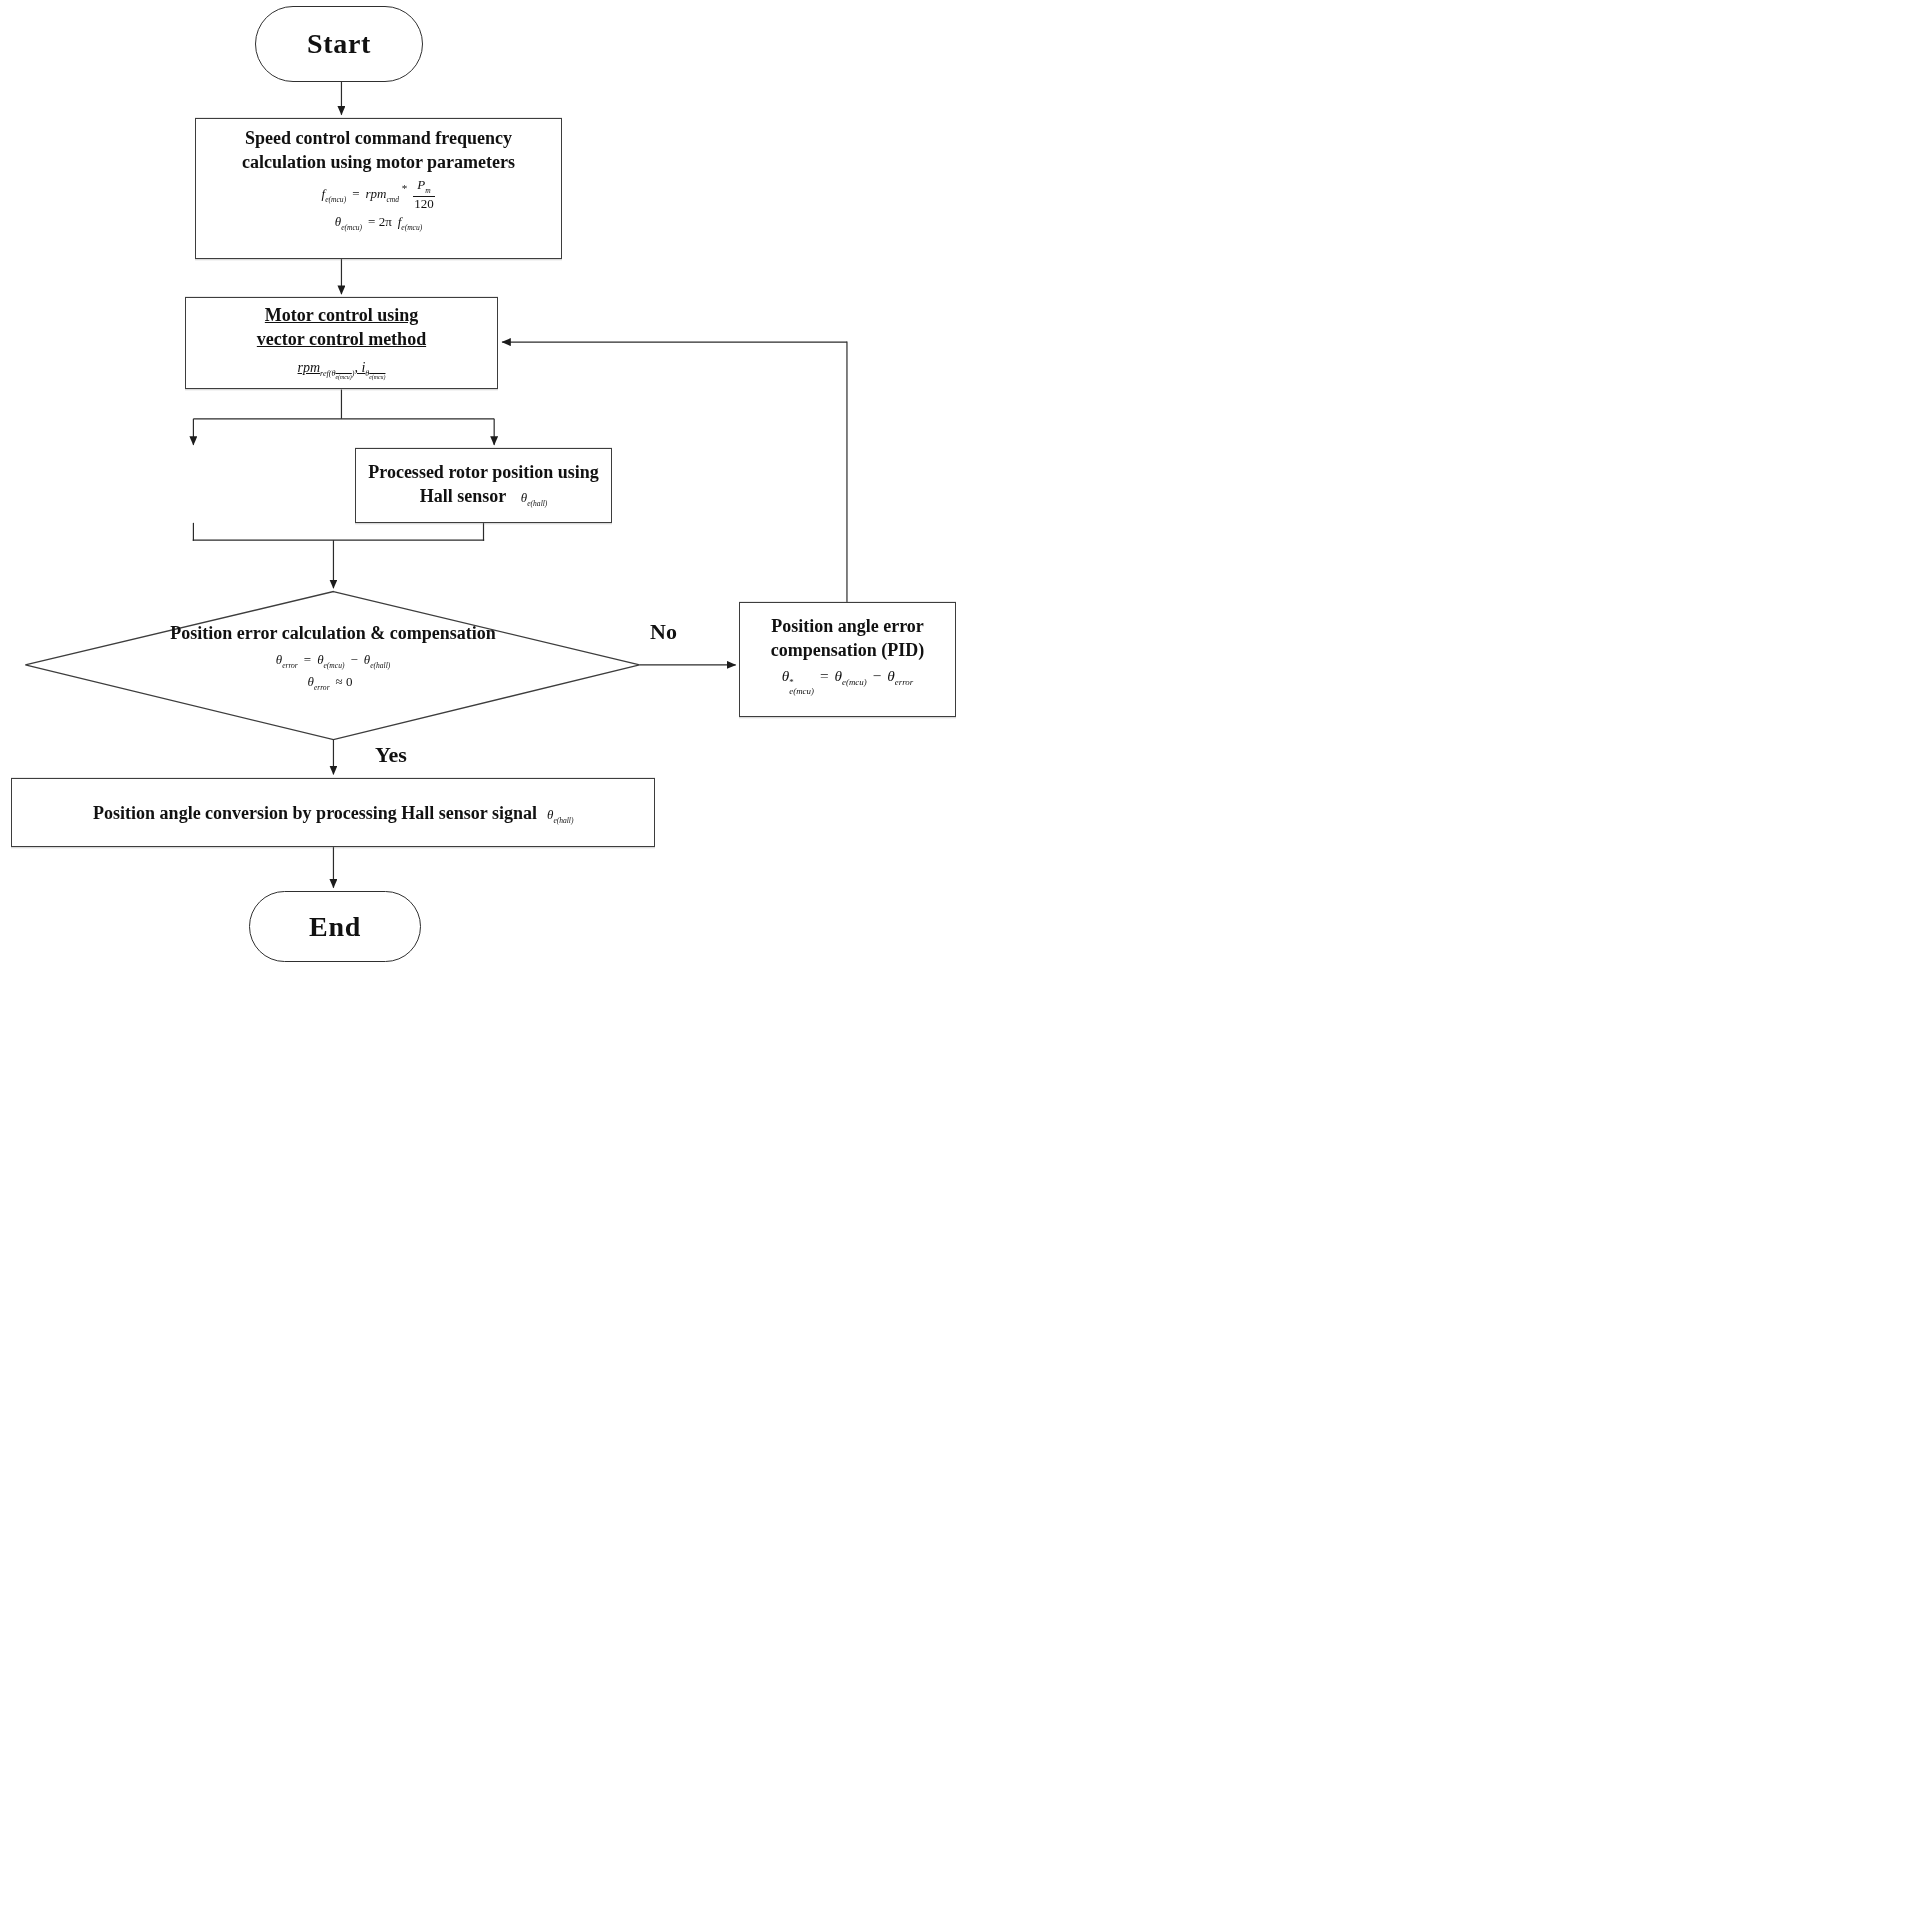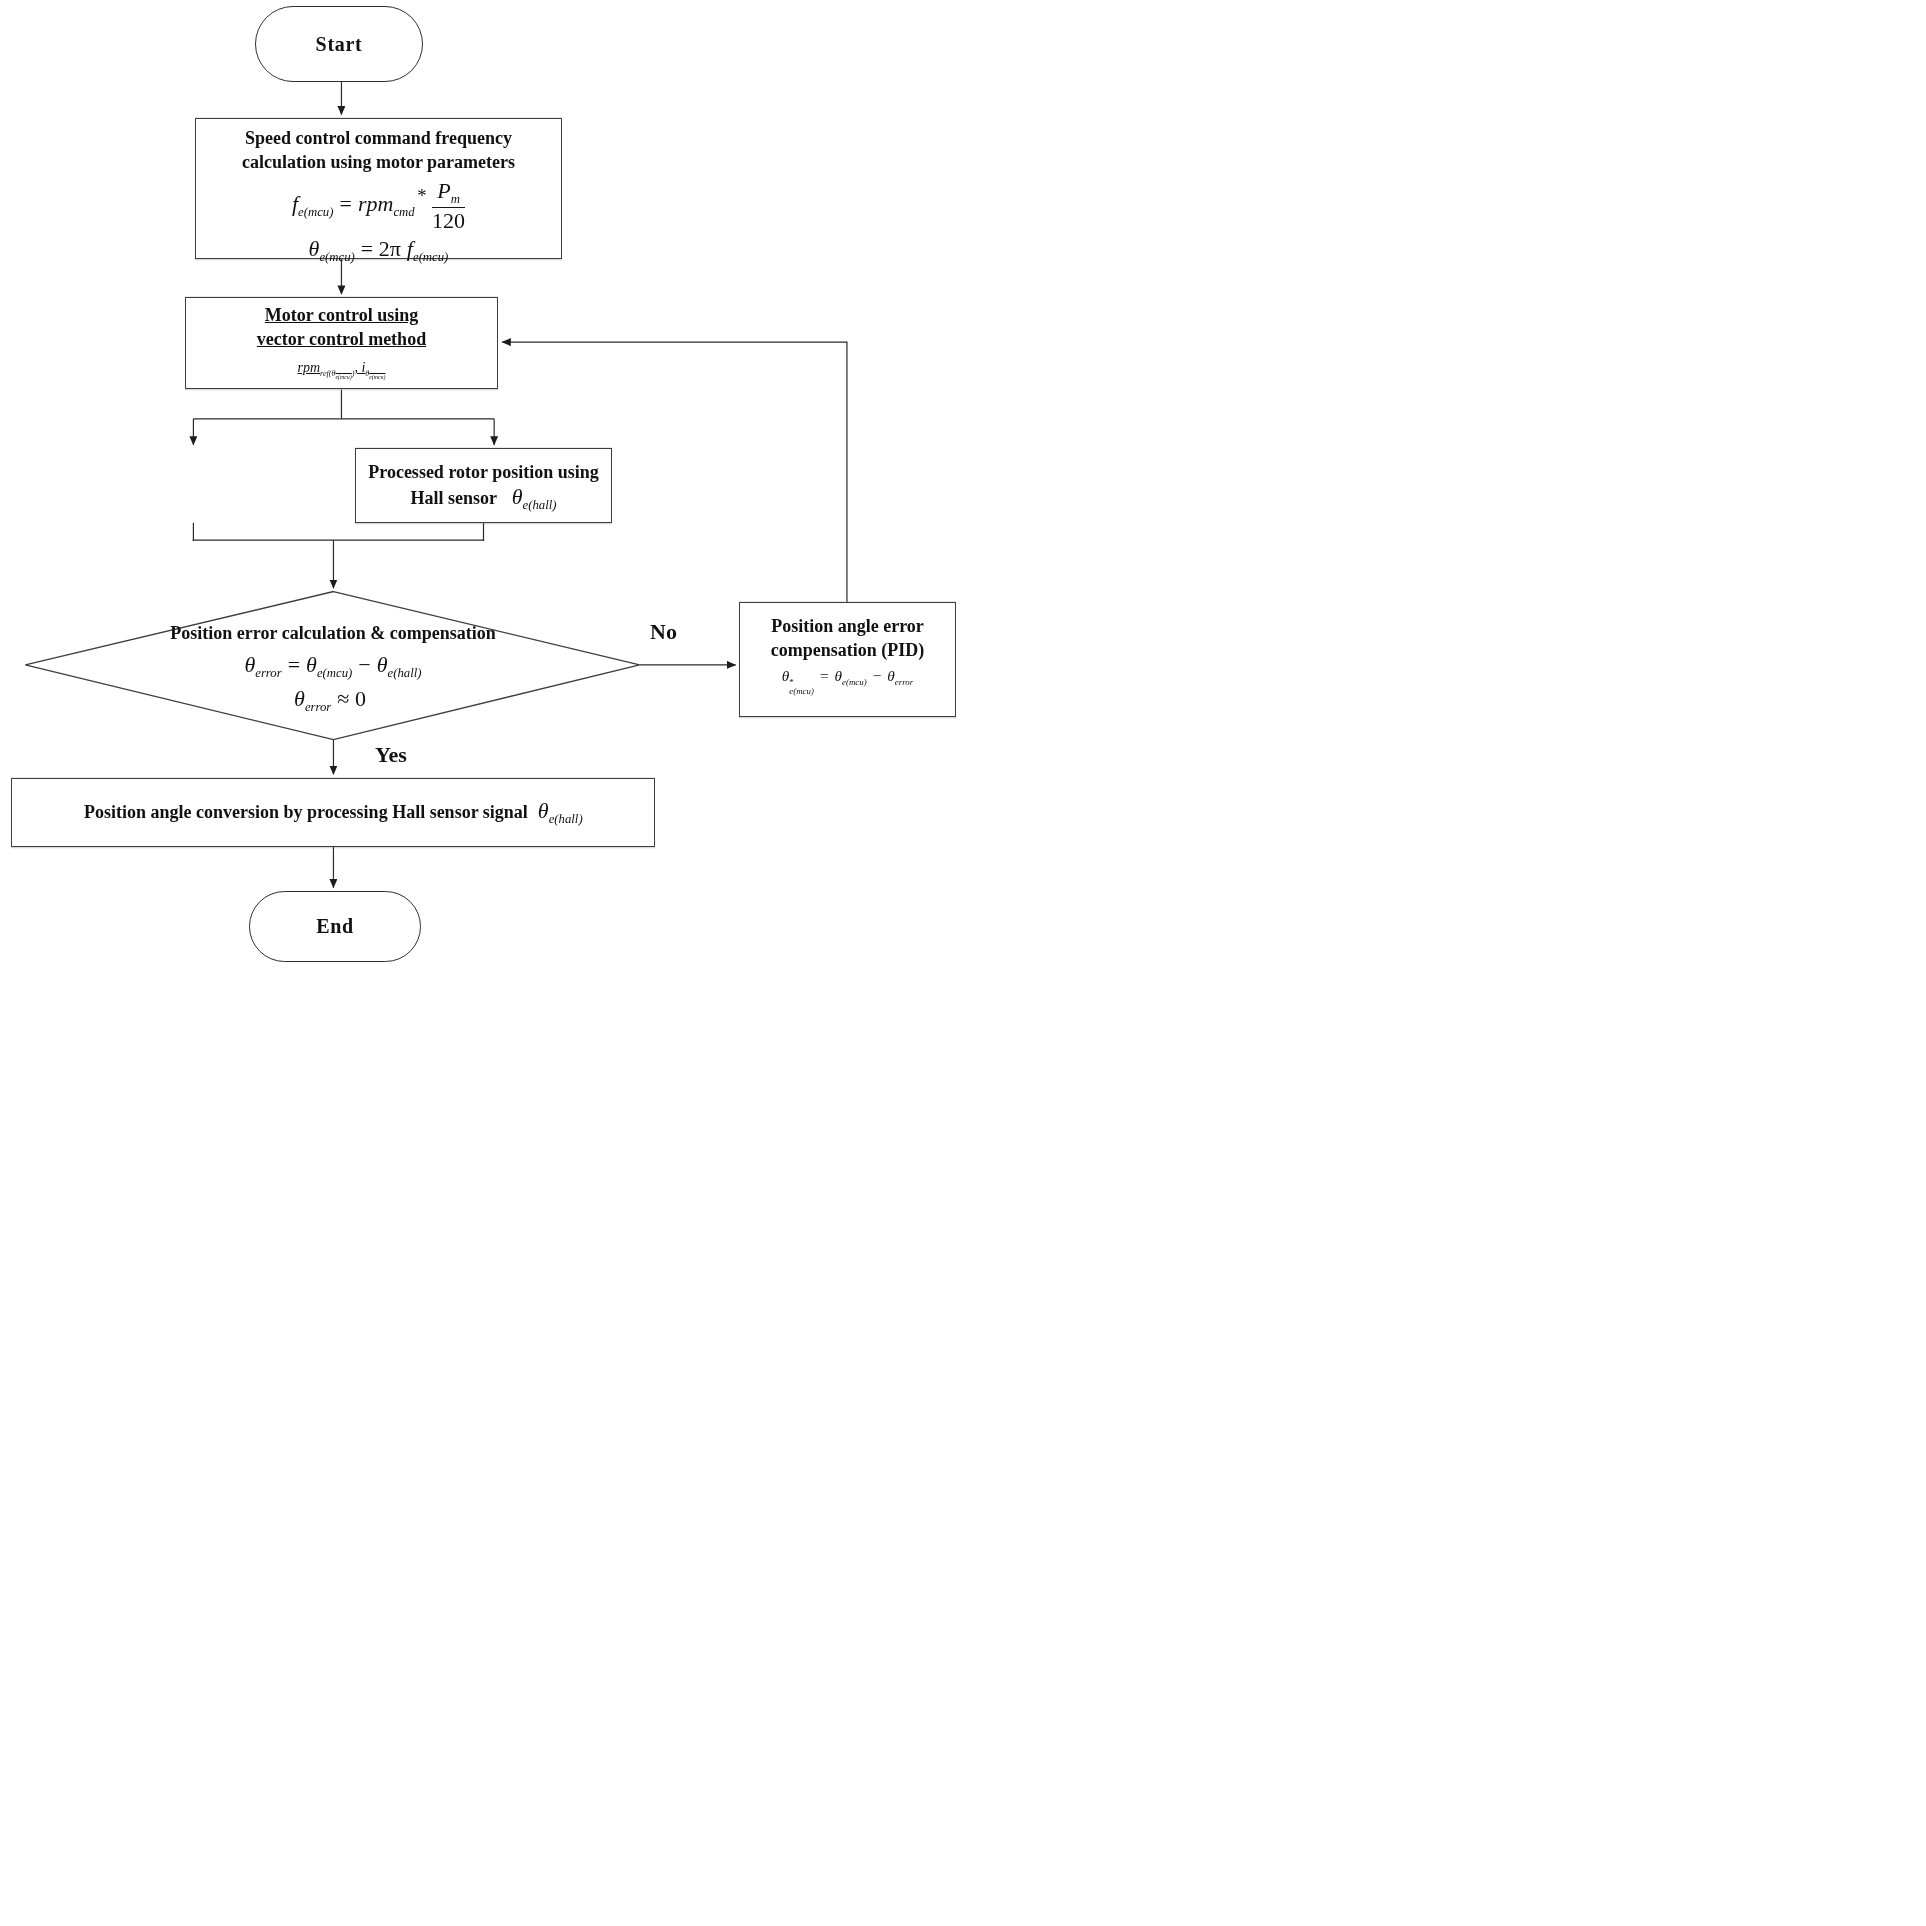--- a/index.html
+++ b/index.html
@@ -9,25 +9,25 @@
     overflow:hidden;
   }
   #connector-layer{position:absolute;left:0;top:0;width:963px;height:963px;}
   .node{
     position:absolute;background:#ffffff;border:1.3px solid #3d3d3d;
     box-sizing:border-box;text-align:center;
     box-shadow:0 1.3px 0 rgba(130,130,130,.30), 0 -0.7px 0 rgba(130,130,130,.25);
   }
   .terminal{
     border-radius:40px;display:flex;align-items:center;justify-content:center;
-    font-weight:bold;font-size:20px;letter-spacing:0.7px;
+    font-weight:bold;font-size:28px;letter-spacing:0.7px;
     box-shadow:none;border:1.3px solid #2f2f2f;
   }
   .btitle{font-weight:bold;font-size:18px;line-height:24px;}
-  .formula{font-style:italic;font-size:22px;line-height:1.2;white-space:nowrap;}
+  .formula{font-style:italic;font-size:13px;line-height:1.2;white-space:nowrap;}
   .formula sub{font-size:0.58em;font-style:italic;}
   .formula sub sub{font-size:0.72em;}
   .op{margin:0 6px;font-style:normal;}
   .star{vertical-align:super;font-size:0.85em;margin:0 2.7px;font-style:normal;}
   .frac{display:inline-block;vertical-align:middle;text-align:center;line-height:1.15;margin-left:2.7px;}
   .frac .num{display:block;border-bottom:1.3px solid #161616;padding:0 4.7px 0.7px 4.7px;}
   .frac .den{display:block;font-style:normal;}
   .supsub{display:inline-grid;vertical-align:-0.45em;font-size:0.58em;line-height:1.0;text-align:left;}
   .supsub .ss-sup{display:block;font-style:normal;height:0.95em;}
   .supsub .ss-sub{display:block;font-style:italic;}

